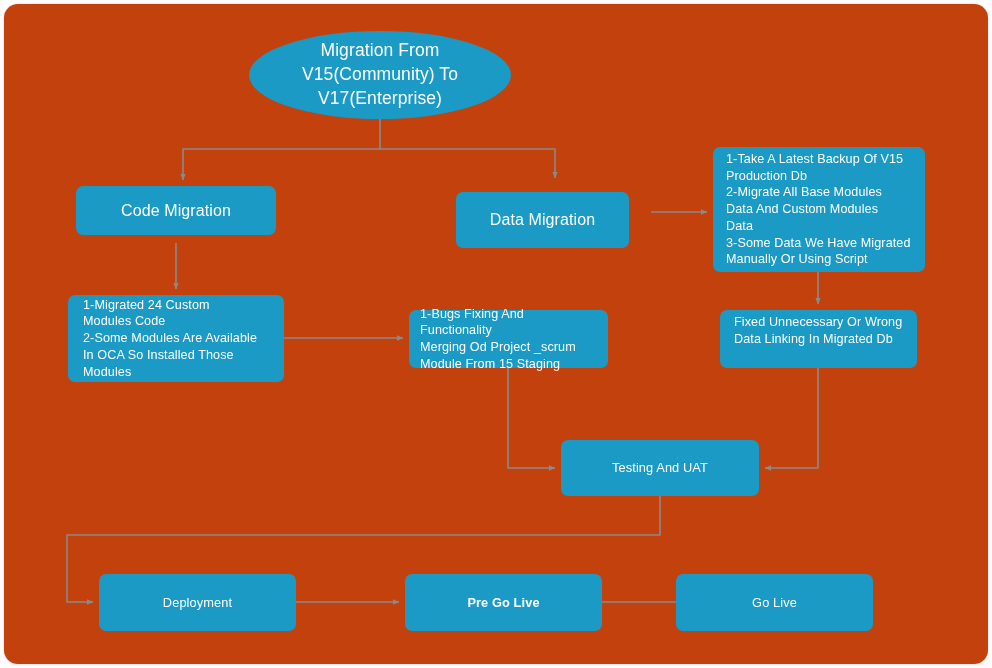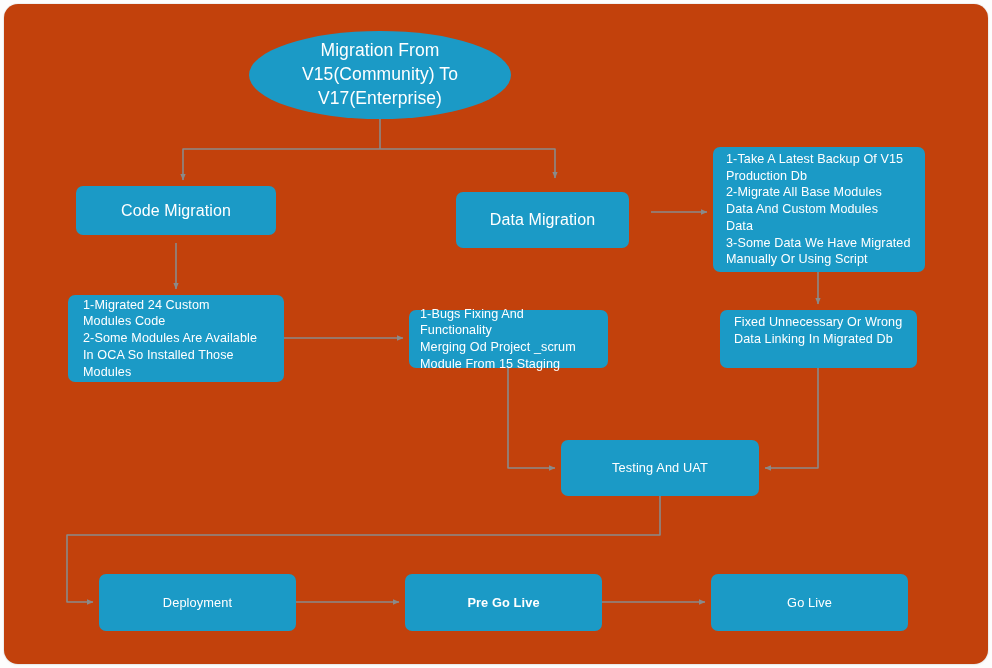--- a/index.html
+++ b/index.html
@@ -117,21 +117,21 @@
   #node-deployment {
     left: 95px; top: 570px; width: 197px; height: 57px;
     font-size: 12.8px;
   }
   #node-pre-go-live {
     left: 401px; top: 570px; width: 197px; height: 57px;
     font-size: 12.8px;
     font-weight: bold;
   }
   #node-go-live {
-    left: 707px; top: 570px; width: 197px; height: 57px;
+    left: 672px; top: 570px; width: 197px; height: 57px;
     font-size: 12.8px;
   }
 </style>
 </head>
 <body>
 
 <div id="canvas">
   <div class="page-card">
 
     <svg id="edges" viewBox="0 0 992 668" xmlns="http://www.w3.org/2000/svg">

